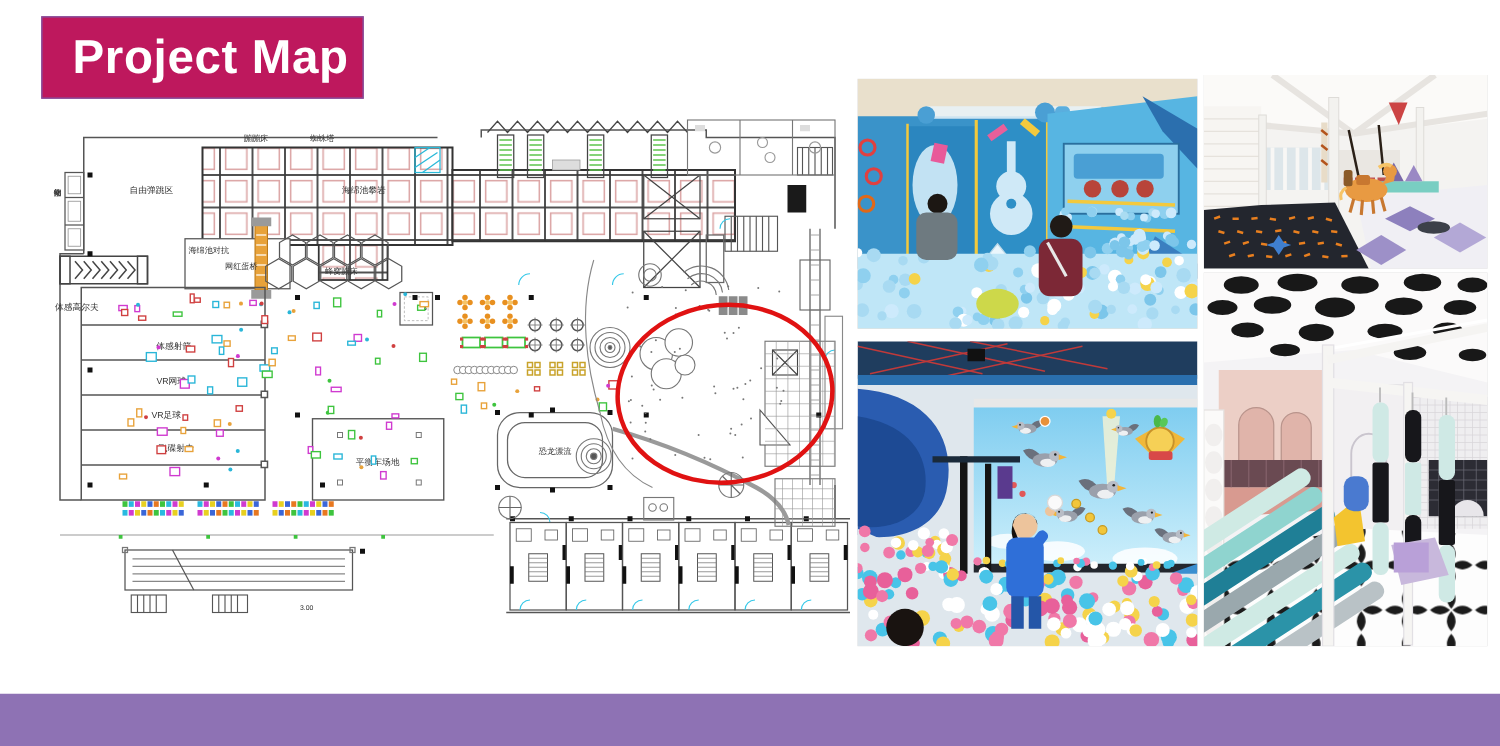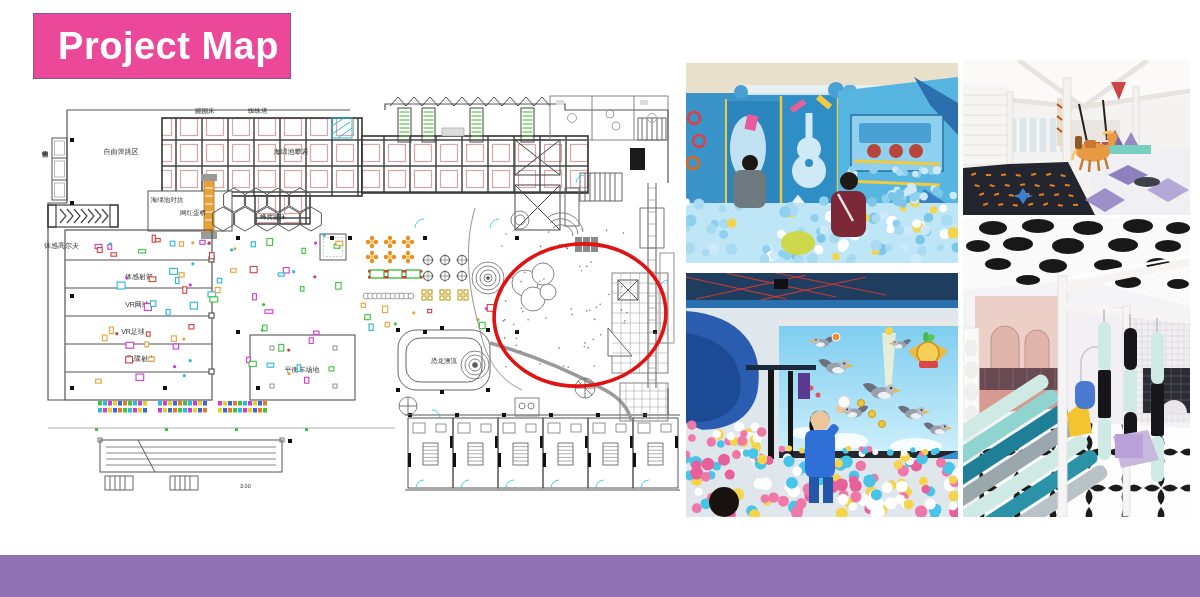--- a/index.html
+++ b/index.html
@@ -23,21 +23,21 @@
   #photo2{left:963px;top:60px;width:227px;height:155px;}
   #photo3{left:686px;top:273px;width:272px;height:244px;}
   #photo4{left:963px;top:218px;width:227px;height:299px;}
   svg text{font-family:"Liberation Sans", sans-serif;}
   .plan-label{fill:#333;}
   .vtext{writing-mode:vertical-rl;}
 </style>
 </head>
 <body>
 
-<div class="title-banner" id="titleBanner" style="background: #ec4899; padding-left: 13px;">
+<div class="title-banner" id="titleBanner" style="background: #be185d; padding-left: 13px;">
   <h1>Project Map</h1>
 </div>
 
 <div class="plan-wrap">
 <svg id="plan" viewBox="0 0 660 440">
   <defs>
     <pattern id="trampPat" width="26" height="26" patternUnits="userSpaceOnUse">
       <rect x="0" y="0" width="26" height="26" fill="#fff" stroke="#3a3a3a" stroke-width="1.4"></rect>
       <rect x="4.5" y="4.5" width="17" height="17" fill="none" stroke="#dba4a4" stroke-width="1.2"></rect>
     </pattern>

